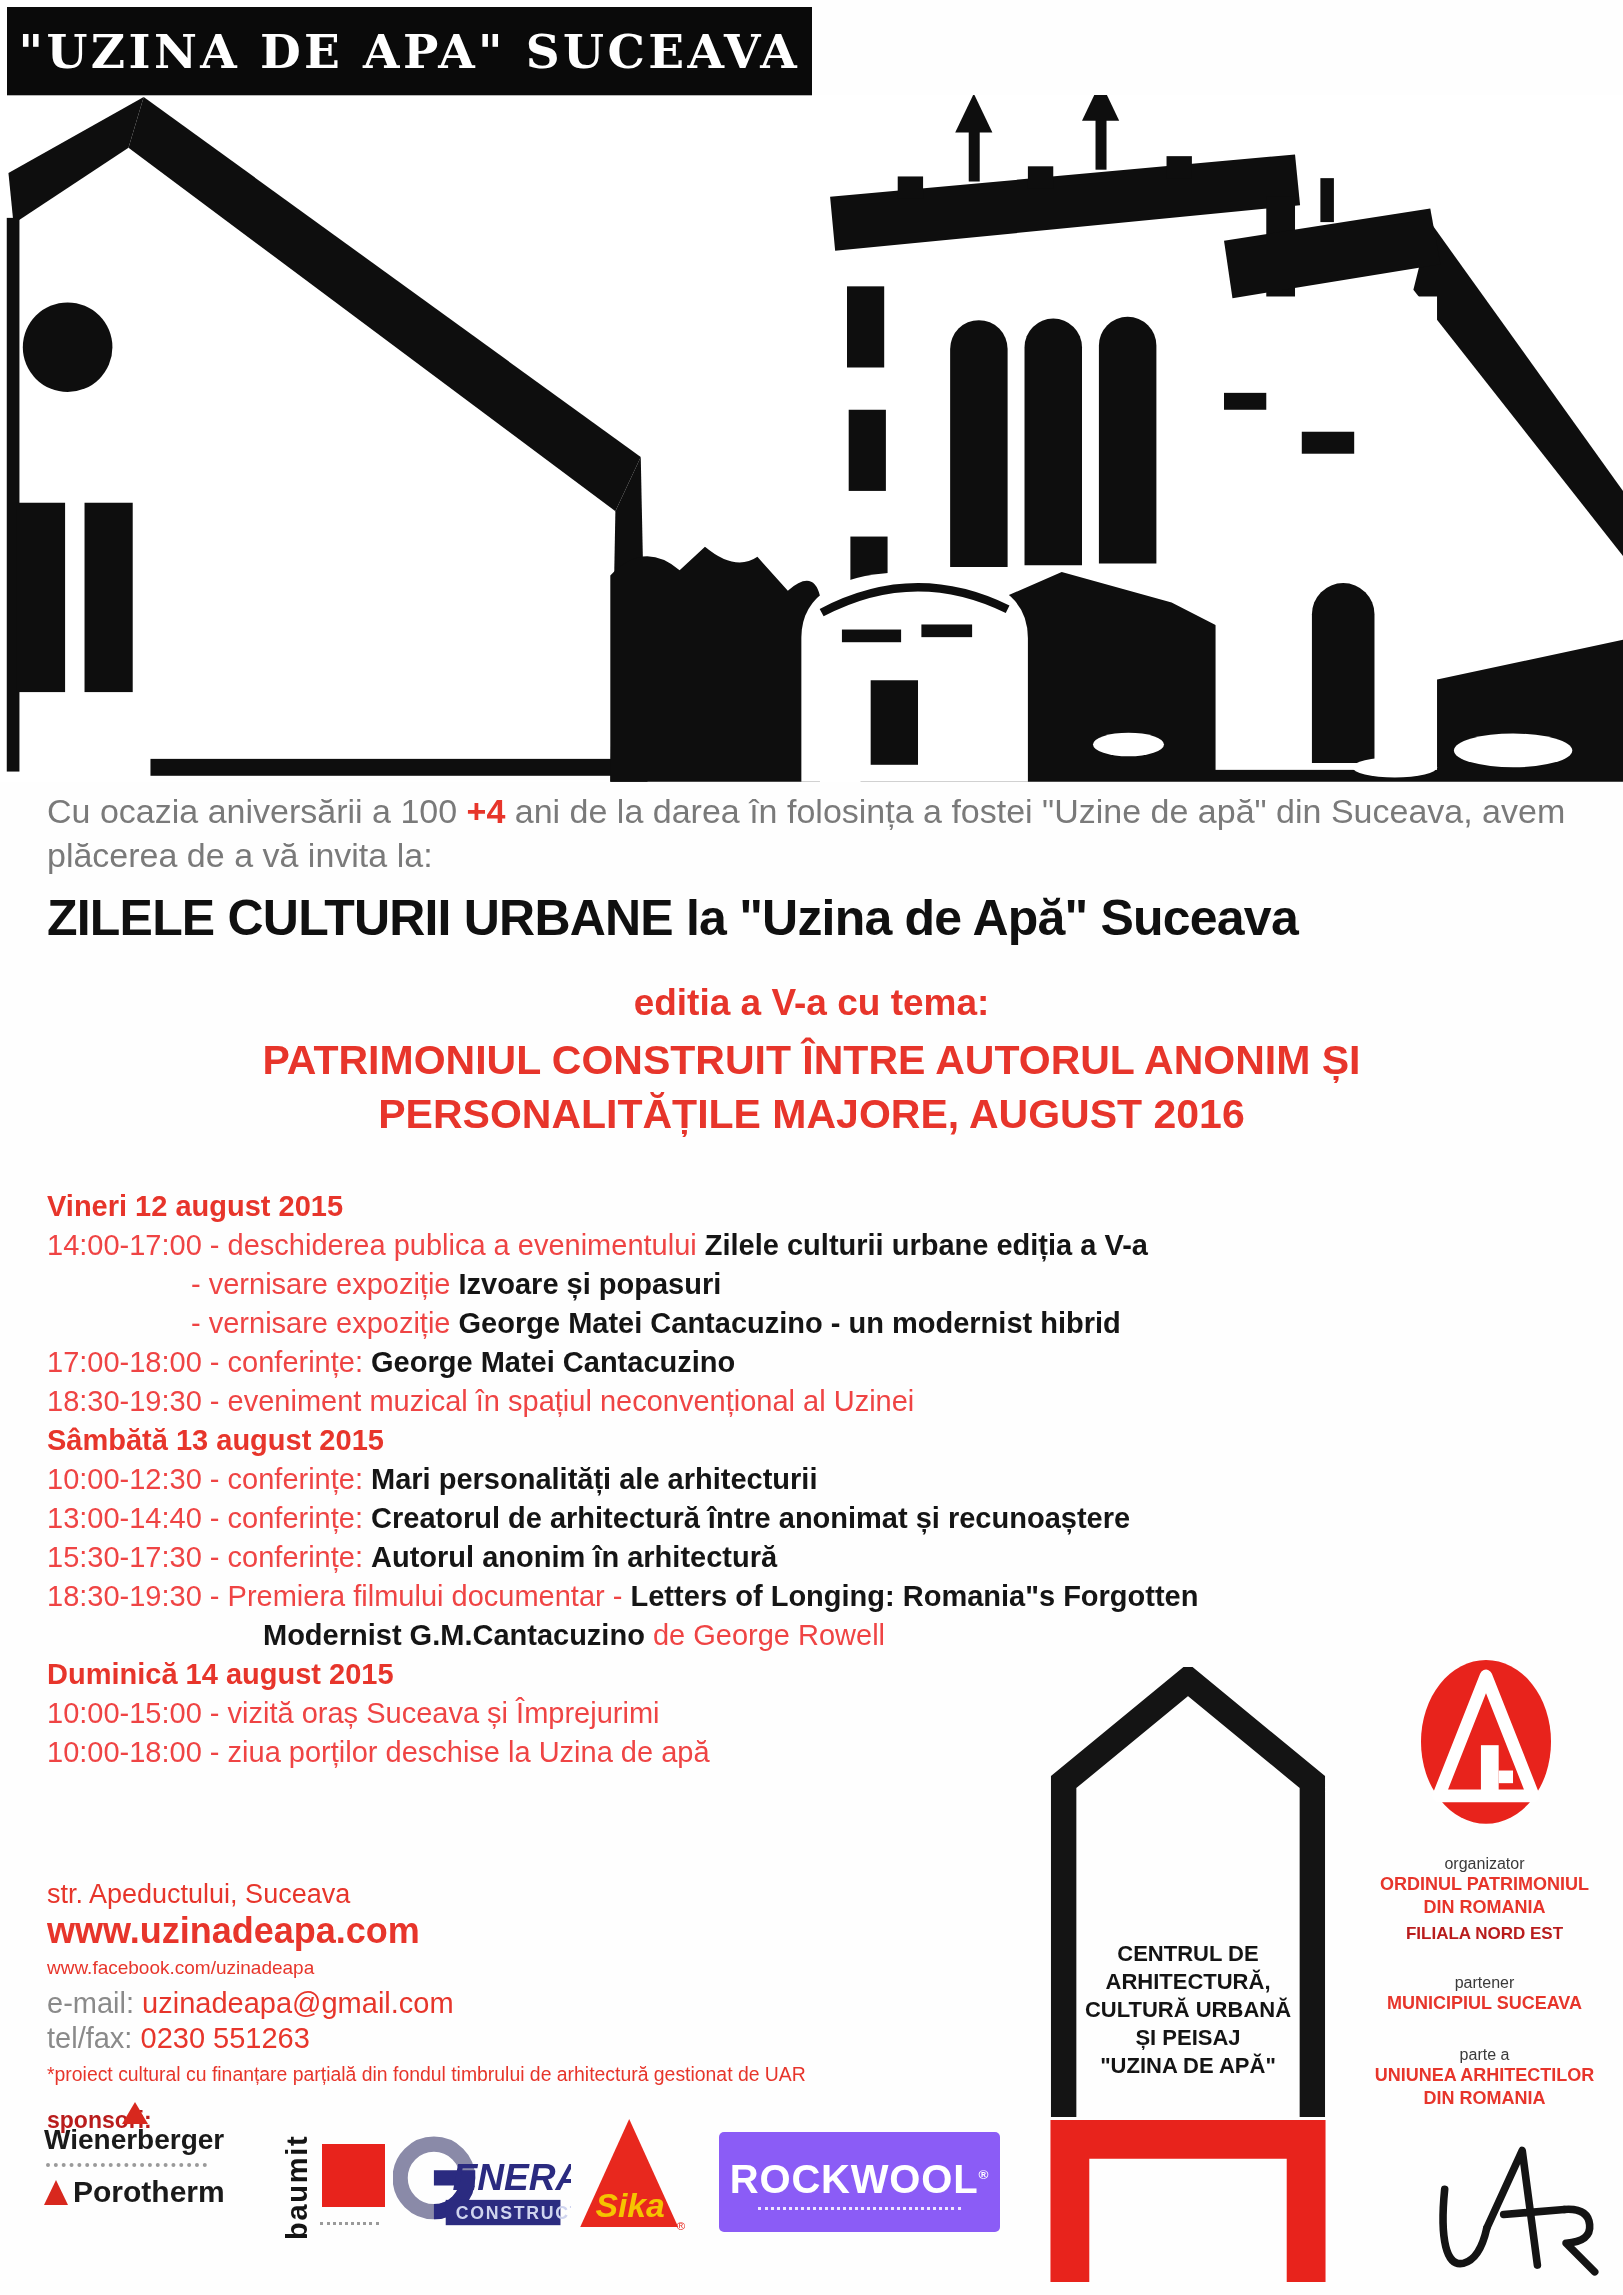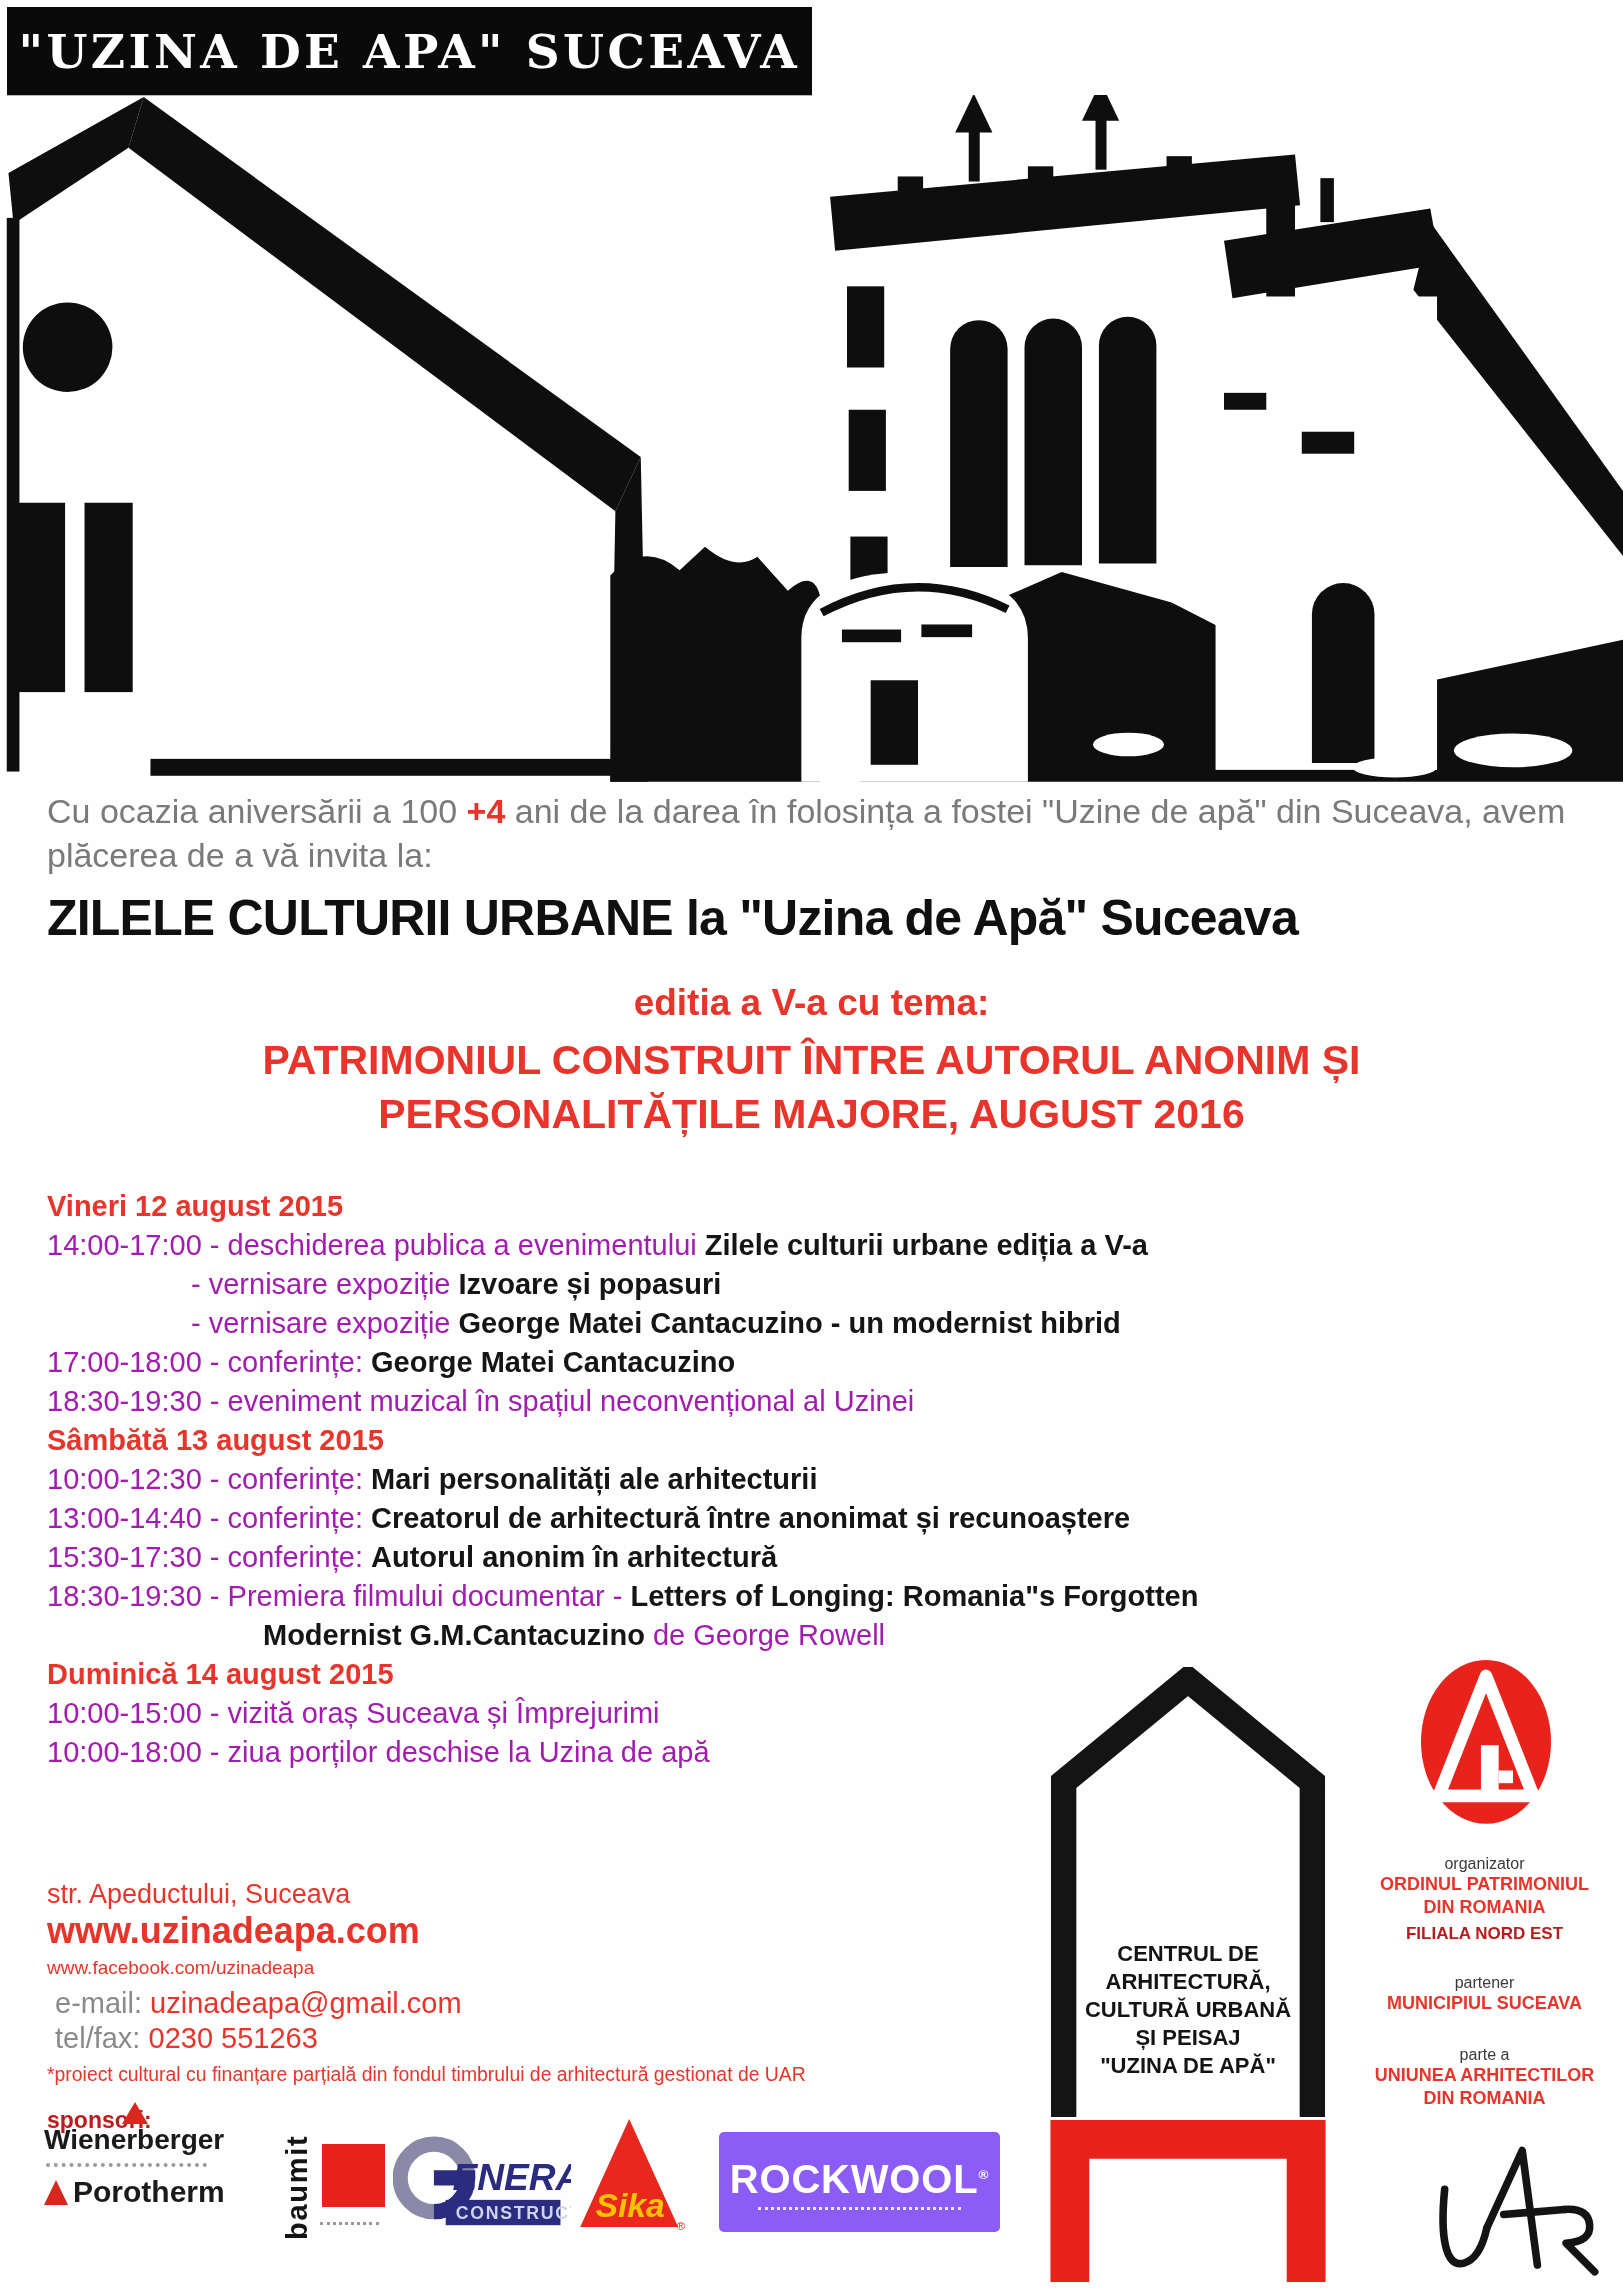--- a/index.html
+++ b/index.html
@@ -26,30 +26,30 @@
 
   
   .theme{position:absolute;left:0;top:982px;width:1623px;text-align:center;color:#e7352b;font-weight:bold;}
   .theme .t1{font-size:37px;margin-bottom:8.5px;}
   .theme .t2{font-size:41px;line-height:54px;}
 
   
   .schedule{position:absolute;left:47px;top:1187px;width:1547px;font-size:29px;line-height:39px;}
   .sched-heading{color:#e7352b;font-weight:bold;}
   .sched-line{color:#676767;white-space:nowrap;}
-  .seg{color:#a21caf;text-align:center;}
+  .seg{color:#ef4444;text-align:center;}
   .seg-b{color:#151515;font-weight:bold;}
 
   
   .contact{position:absolute;left:47px;top:1877px;width:1184px;color:#e7352b;}
   .c-line{line-height:34px;font-size:27px;}
   .c-site{font-size:36px;font-weight:bold;line-height:39px;}
   .c-fb{font-size:19px;line-height:36px;}
   .c-mail,.c-tel{font-size:29px;line-height:35px;}
-  .c-label{color:#8a8a8a;margin-left:8px;}
+  .c-label{color:#8a8a8a;}
   .c-note{font-size:19.4px;margin-top:6px;line-height:25px;}
   .c-sponsori{font-size:23px;color:#b91c1c;font-weight:bold;margin-top:20px;}
 
   
   .sponsor{position:absolute;}
   .w-block{left:44px;top:2102px;width:228px;text-align:left;}
   .w-tri{width:0;height:0;border-left:13.5px solid transparent;border-right:13.5px solid transparent;
          border-bottom:22px solid #d8281e;margin-left:78px;}
   .w-name{font-size:28px;font-weight:bold;color:#1a1a1a;letter-spacing:0;}
   .w-tag{width:161px;height:0;border-top:4.2px dotted #9a9a9a;margin:6.8px 0 8.5px 1.7px;}

